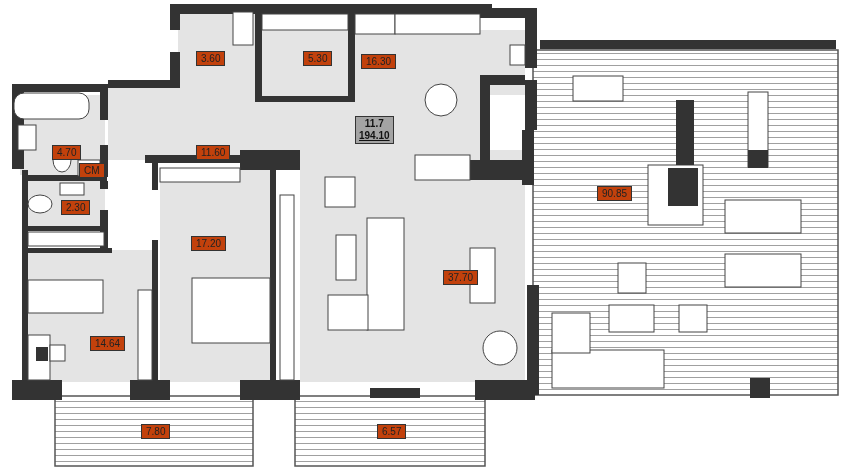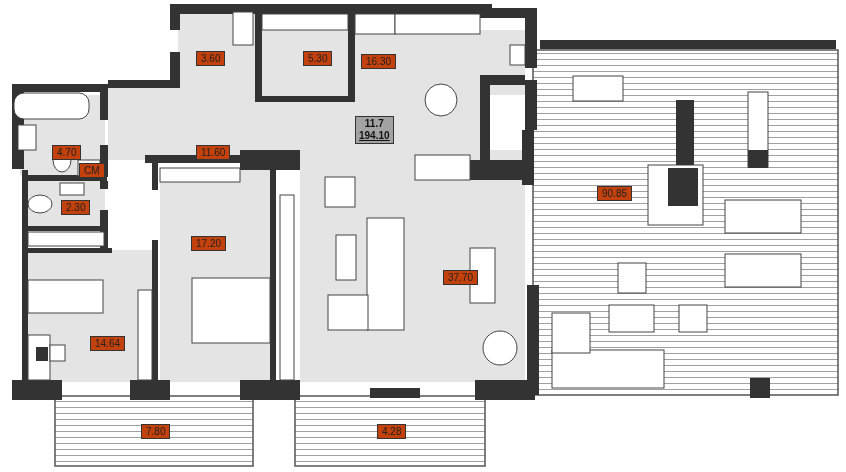--- a/index.html
+++ b/index.html
@@ -137,13 +137,13 @@
 <div class="lbl" style="left:196px;top:117px;margin-top:28px;">11.60</div>
 <div class="total" style="left:355px;top:116px;">
   <span>11.7</span>
   <span class="b">194.10</span>
 </div>
 <div class="lbl" style="left:191px;top:236px;">17.20</div>
 <div class="lbl" style="left:90px;top:336px;">14.64</div>
 <div class="lbl" style="left:415px;top:270px;margin-left:28px;">37.70</div>
 <div class="lbl" style="left:597px;top:186px;">90.85</div>
 <div class="lbl" style="left:141px;top:424px;">7.80</div>
-<div class="lbl" style="left:377px;top:424px;">4.28</div>
+<div class="lbl" style="left:377px;top:424px;">6.57</div>
 
 </body></html>

